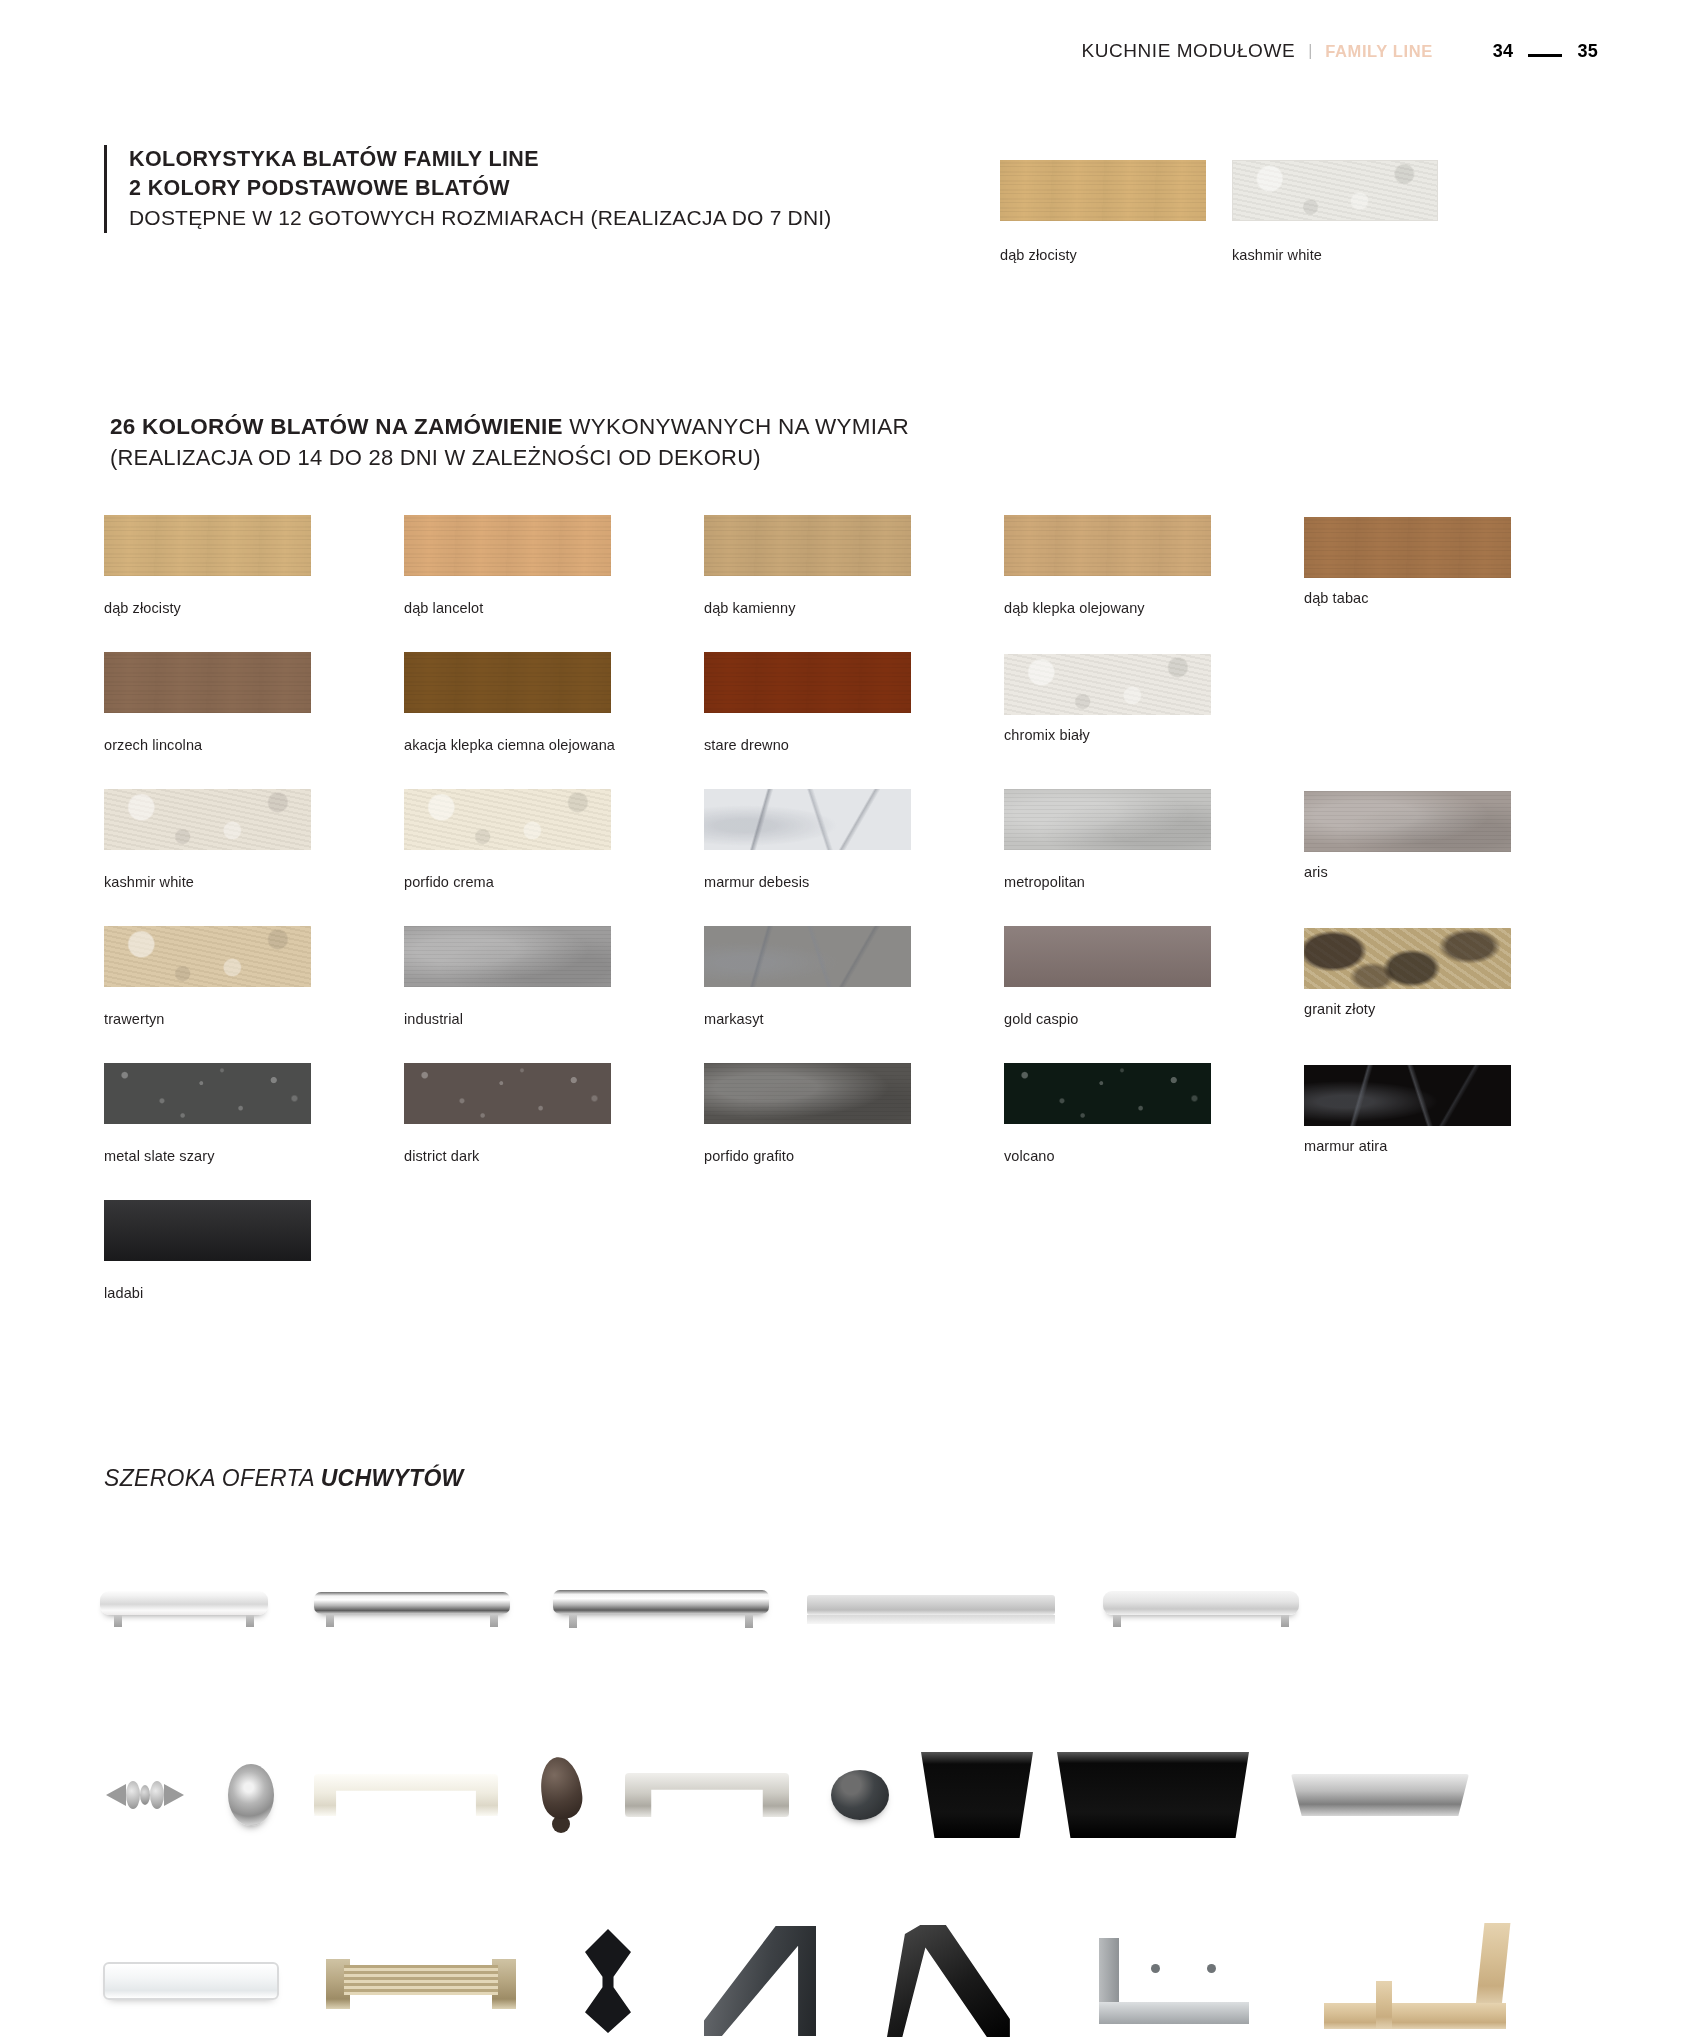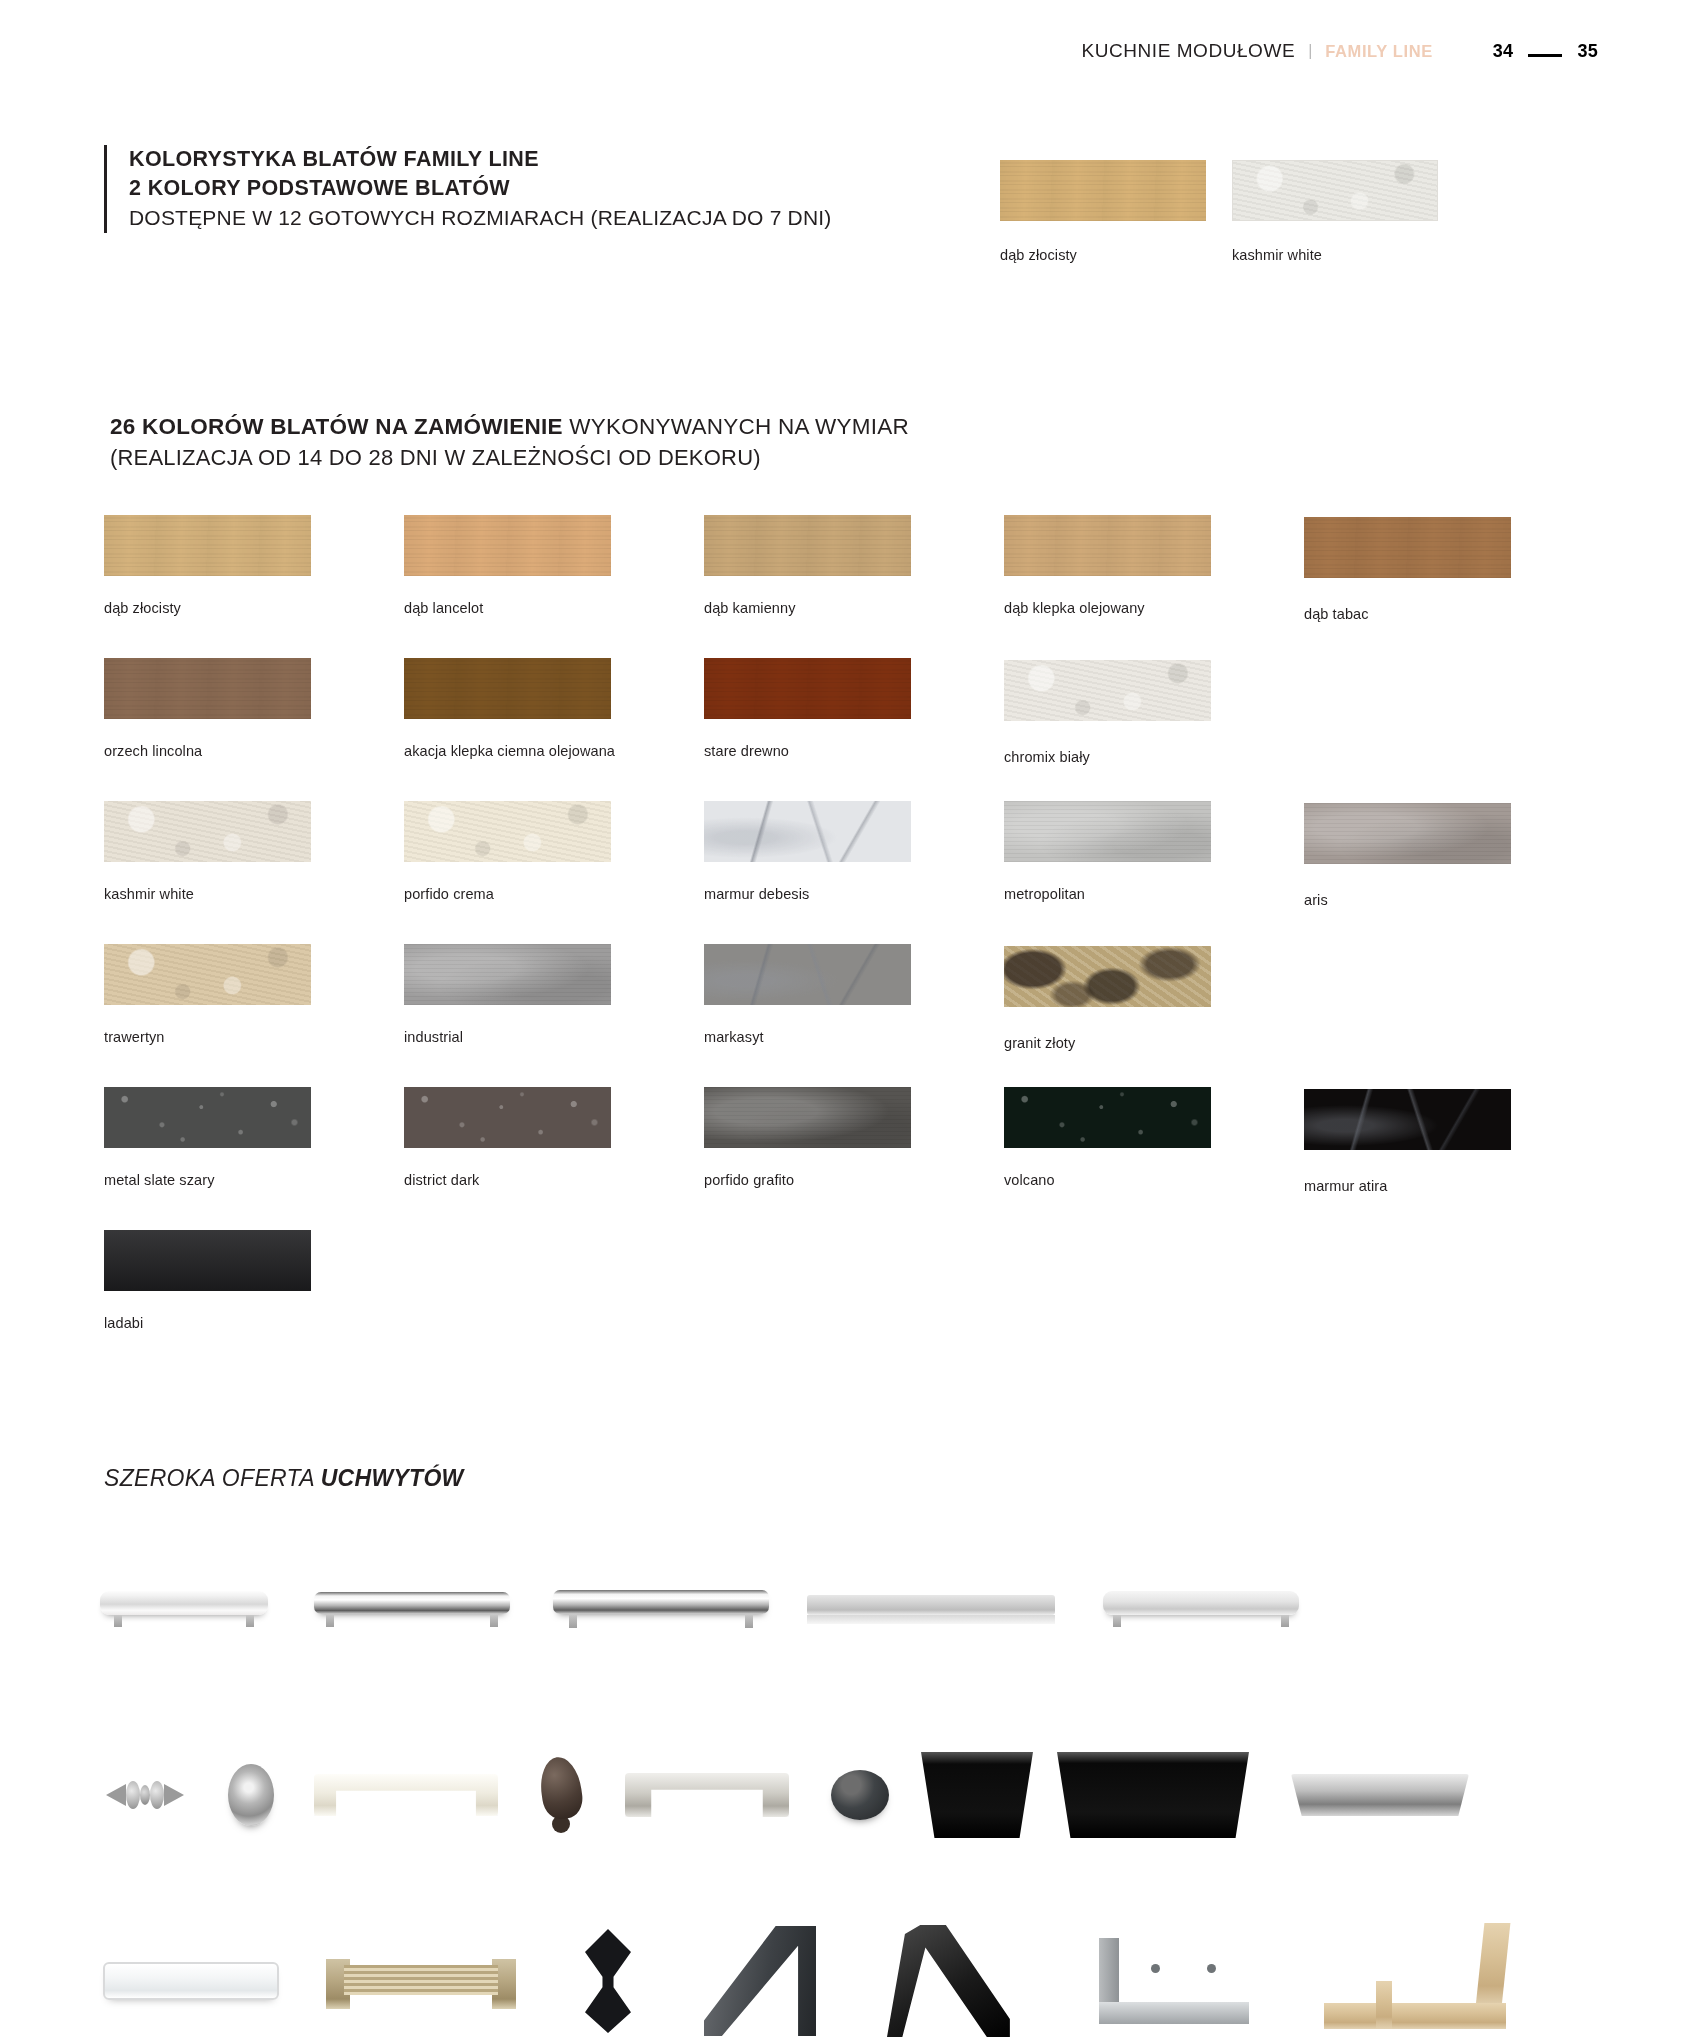--- a/index.html
+++ b/index.html
@@ -135,21 +135,21 @@
   }
   .cell .cap {
     margin-top: 24px;
     font-size: 14.5px;
     letter-spacing: .1px;
     color: #231f20;
     white-space: nowrap;
   }
   
   .cell.shift .chip { margin-top: 2px; }
-  .cell.shift .cap { margin-top: 28px; }
+  .cell.shift .cap { margin-top: 12px; }
 
   
   .handles-head {
     position: absolute;
     left: 104px;
     top: 1465px;
     font-size: 23px;
     letter-spacing: .3px;
     color: #231f20;
     font-weight: 400;
@@ -389,20 +389,24 @@
       <div class="cap">trawertyn</div>
     </div>
     <div class="cell">
       <div class="chip tx concrete" style="background:#9d9c9c"></div>
       <div class="cap">industrial</div>
     </div>
     <div class="cell">
       <div class="chip tx marble" style="background:#8b8a88"></div>
       <div class="cap">markasyt</div>
     </div>
+    <div class="cell">
+      <div class="chip tx plain" style="background:#7e6f6c"></div>
+      <div class="cap">gold caspio</div>
+    </div>
     <div class="cell shift">
       <div class="chip tx granite" style="background:#b8a377"></div>
       <div class="cap">granit złoty</div>
     </div>
   </div>
 
   <div class="grid-row">
     <div class="cell">
       <div class="chip tx granular" style="background:#4c4d4c"></div>
       <div class="cap">metal slate szary</div>

